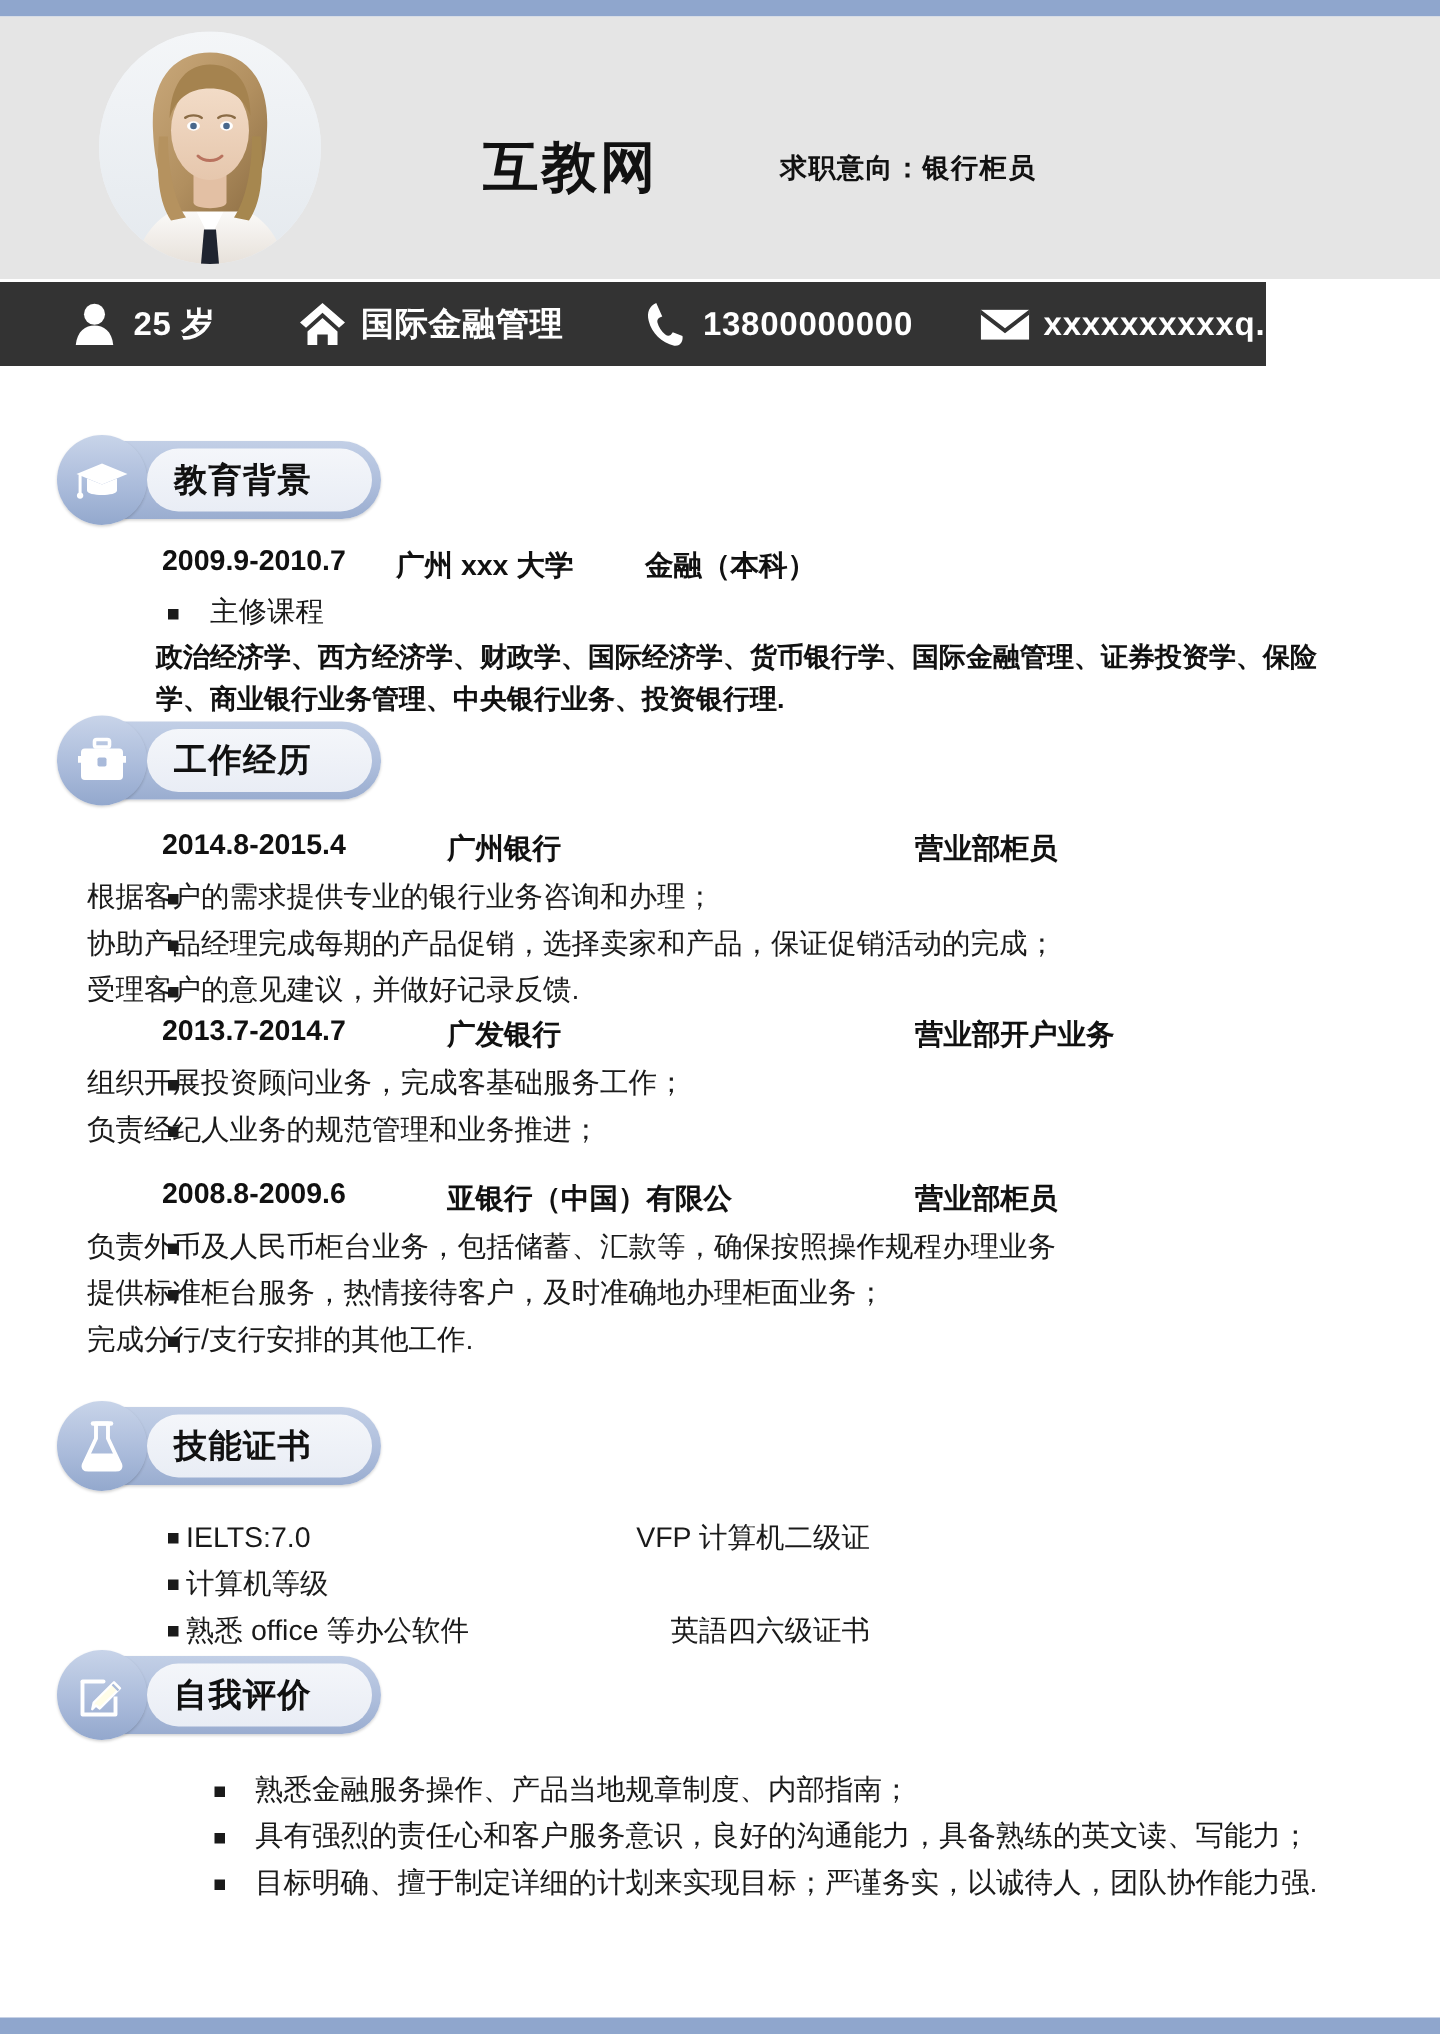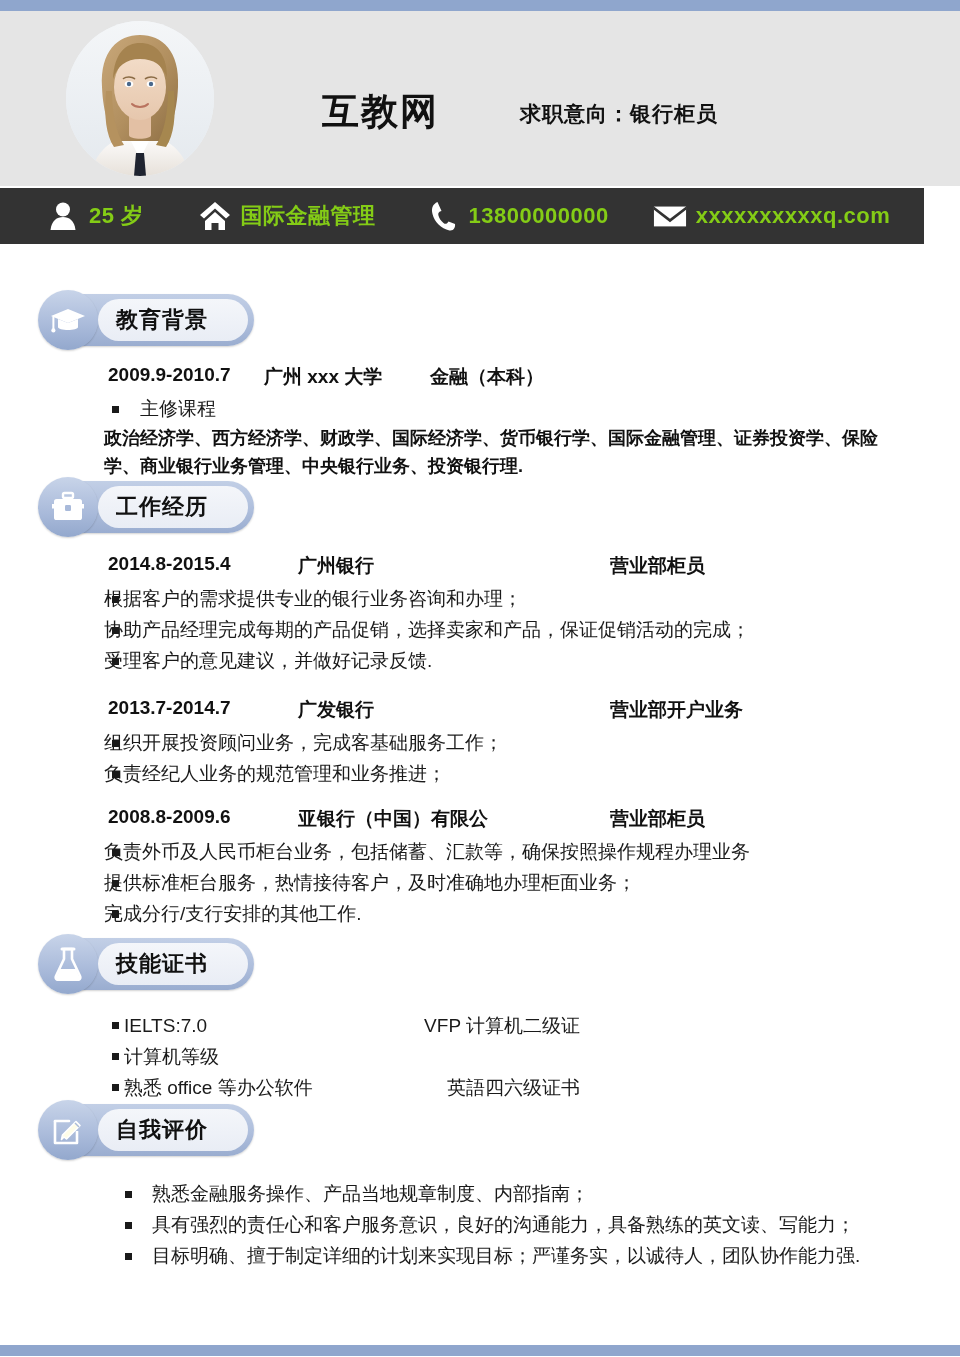--- a/index.html
+++ b/index.html
@@ -55,36 +55,36 @@
     font-size: 37px;
     font-weight: bold;
     letter-spacing: 2px;
     line-height: 1;
     color: #111;
   }
   .header-objective {
     position: absolute;
     left: 520px;
     top: 92px;
-    font-size: 21px;
+    font-size: 18px;
     font-weight: bold;
     letter-spacing: 1px;
     line-height: 1;
     color: #111;
   }
 
   
   .contact-bar {
     position: absolute;
     top: 188px;
     left: 0;
-    width: 924px;
+    width: 844px;
     height: 56px;
     background: #333333;
-    color: #84cc16;
+    color: #ffffff;
     display: flex;
     align-items: center;
   }
   .contact-item {
     display: flex;
     align-items: center;
     white-space: nowrap;
   }
   .contact-item .ci-icon {
     display: inline-flex;
@@ -163,21 +163,21 @@
   .eh-date { position: absolute; left: 108px; top: 0; }
   .eh-org  { position: absolute; left: 298px; top: 0; }
   .eh-role { position: absolute; left: 610px; top: 0; }
 
   .edu-head .eh-org  { left: 264px; }
   .edu-head .eh-role { left: 430px; }
 
   .bullets { margin: 0; padding: 0; list-style: none; }
   .bullets li {
     position: relative;
-    padding-left: 104px;
+    padding-left: 58px;
     font-size: 19px;
     line-height: 31px;
     color: #1a1a1a;
   }
   .bullets li::before {
     content: "";
     position: absolute;
     left: 112px;
     top: 13px;
     width: 7px;
@@ -375,21 +375,21 @@
     <span class="eh-date">2014.8-2015.4</span>
     <span class="eh-org">广州银行</span>
     <span class="eh-role">营业部柜员</span>
   </div>
   <ul class="bullets">
     <li>根据客户的需求提供专业的银行业务咨询和办理；</li>
     <li>协助产品经理完成每期的产品促销，选择卖家和产品，保证促销活动的完成；</li>
     <li>受理客户的意见建议，并做好记录反馈.</li>
   </ul>
 
-  <div class="entry-head" style="margin-top:21px;">
+  <div class="entry-head" style="margin-top:1px;">
     <span class="eh-date">2013.7-2014.7</span>
     <span class="eh-org">广发银行</span>
     <span class="eh-role">营业部开户业务</span>
   </div>
   <ul class="bullets">
     <li>组织开展投资顾问业务，完成客基础服务工作；</li>
     <li>负责经纪人业务的规范管理和业务推进；</li>
   </ul>
 
   <div class="entry-head" style="margin-top:17px;">
@@ -443,20 +443,20 @@
         <path d="M3 7 L17 7" fill="none" stroke="#ffffff" stroke-width="2.6" stroke-linecap="round"></path>
         <path d="M12 23 L9.5 25.5 L10.5 21 L24 7.5 L28 11.5 L14.5 25 Z" fill="#fffde8" stroke="#ffffff" stroke-width="1.6" stroke-linejoin="round"></path>
         <path d="M23 9 L27 13" stroke="#a9bada" stroke-width="1.5"></path>
       </svg>
     </div>
     <div class="badge-inner">
       <span class="badge-label">自我评价</span>
     </div>
   </div>
 
-  <ul class="bullets indent-deeper" style="margin-top:22px;">
+  <ul class="bullets indent-deeper" style="margin-top:22px;padding-left:18px;">
     <li>熟悉金融服务操作、产品当地规章制度、内部指南；</li>
     <li>具有强烈的责任心和客户服务意识，良好的沟通能力，具备熟练的英文读、写能力；</li>
     <li>目标明确、擅于制定详细的计划来实现目标；严谨务实，以诚待人，团队协作能力强.</li>
   </ul>
 </div>
 
 <div class="edge-bar bottom"></div>
 
 </body></html>

